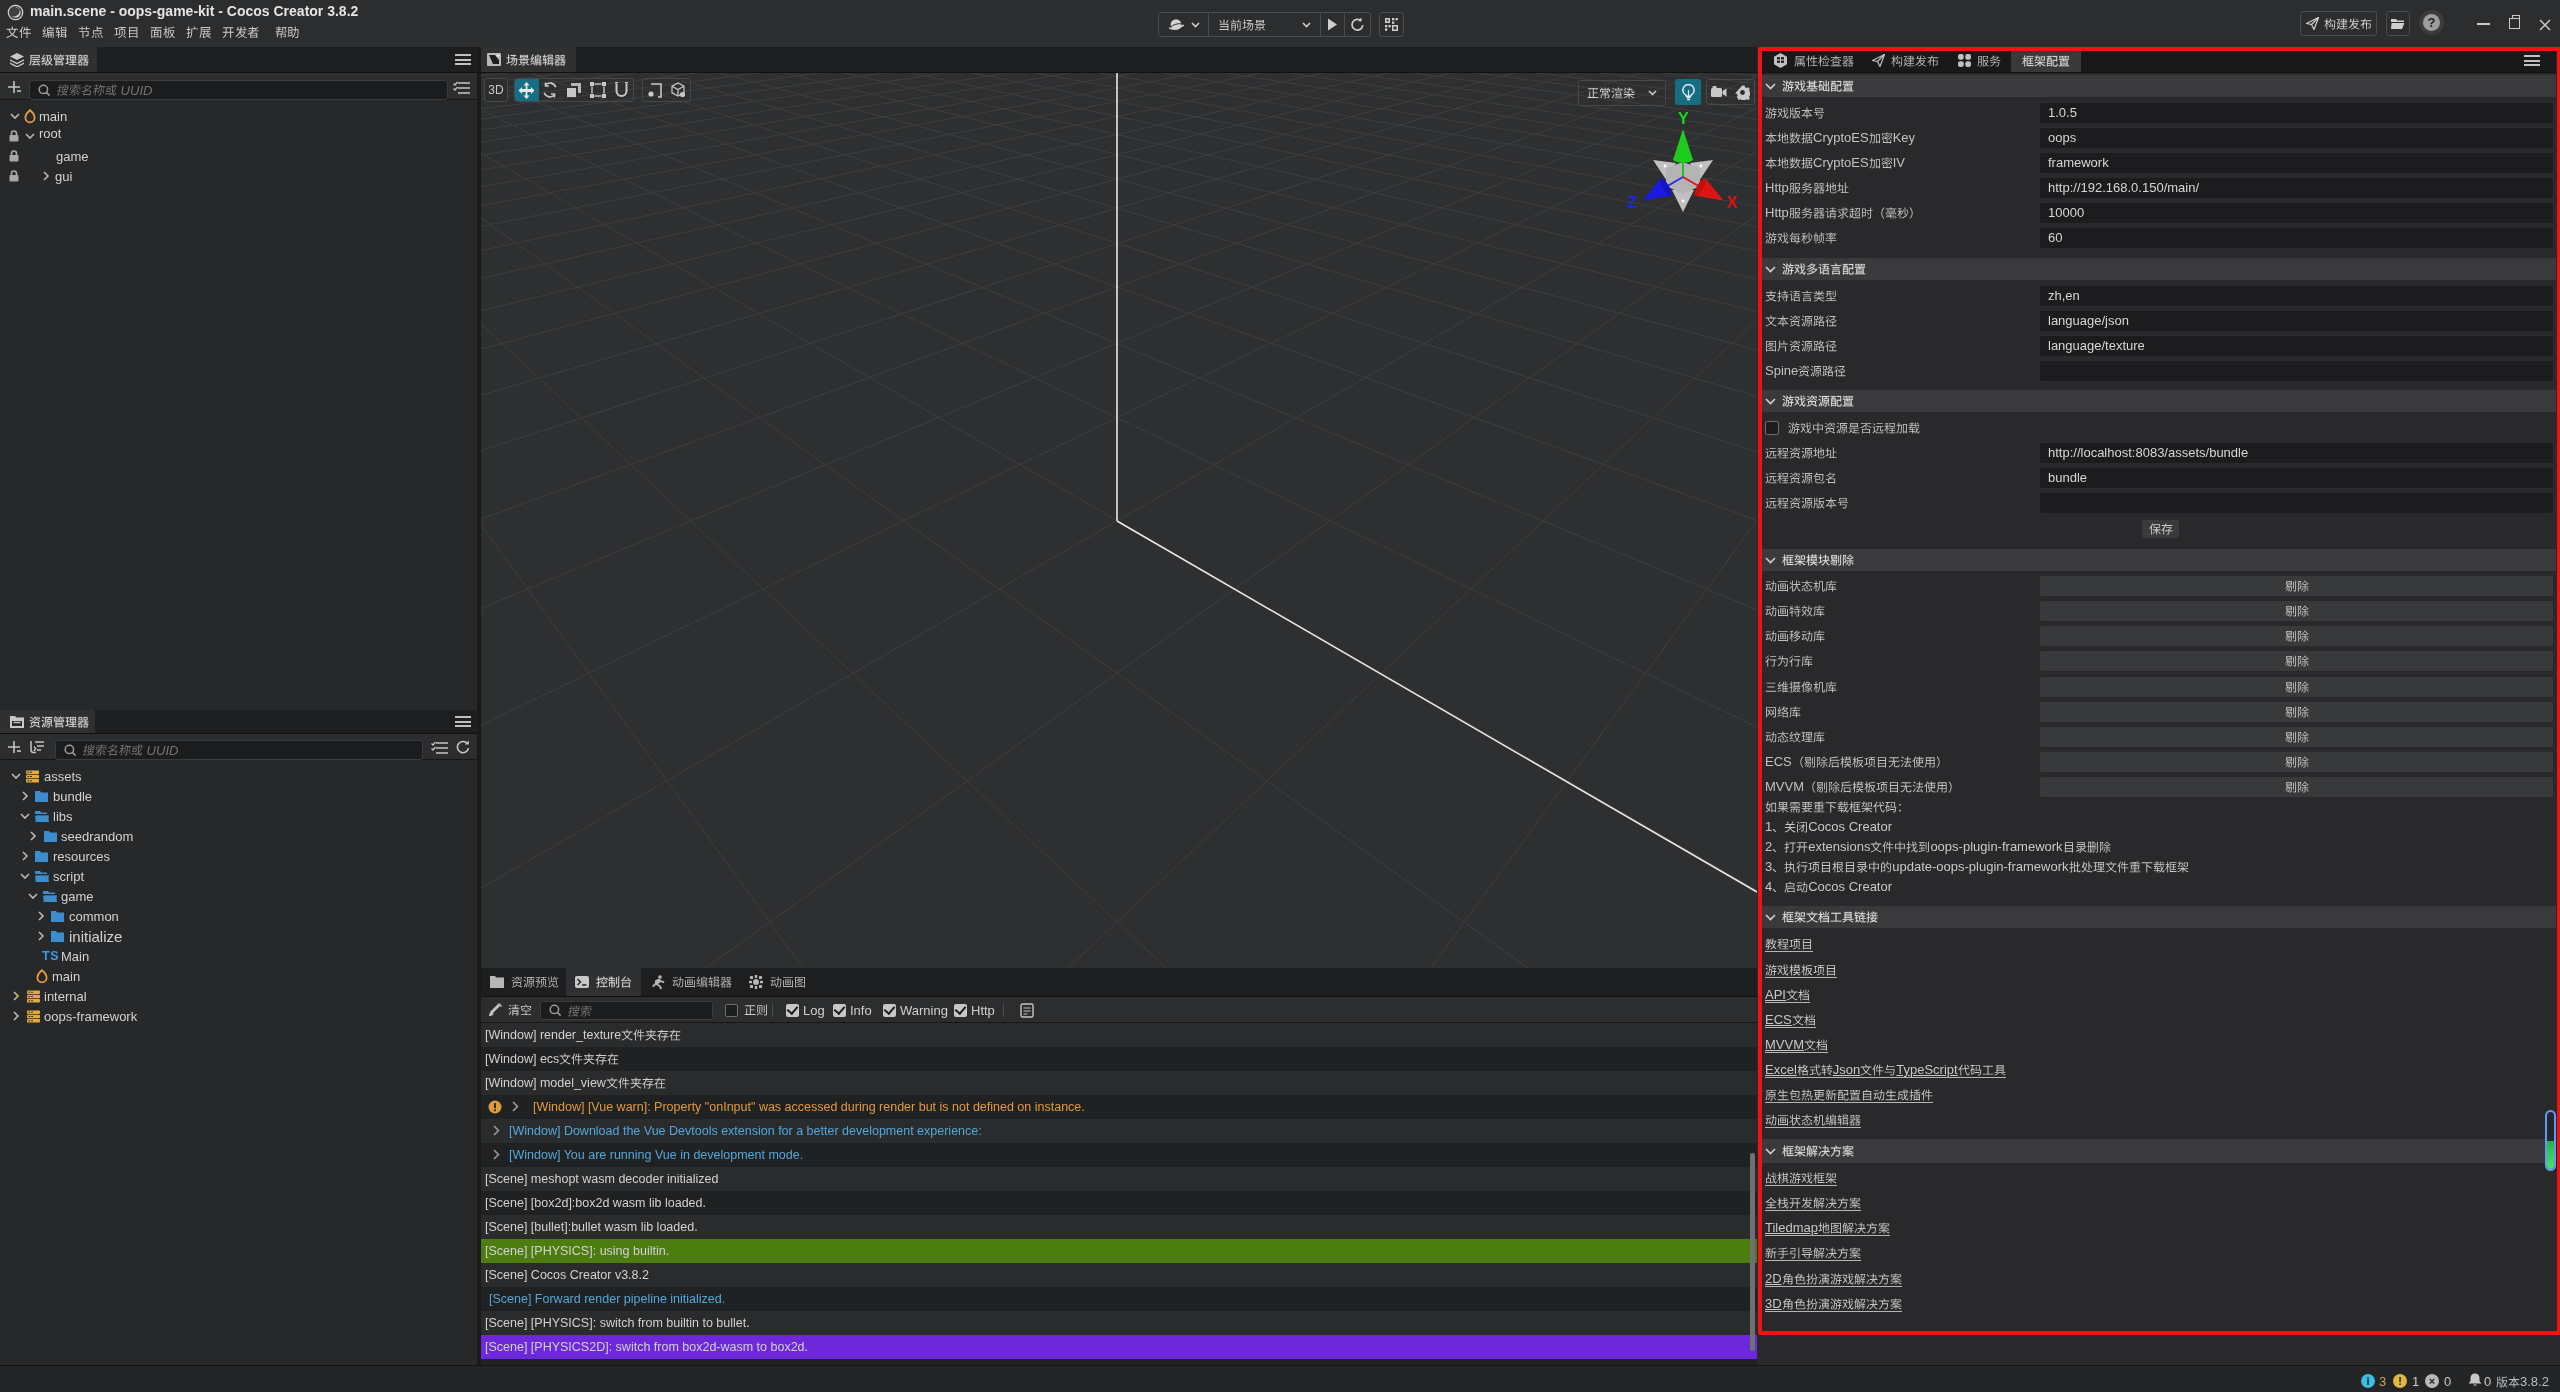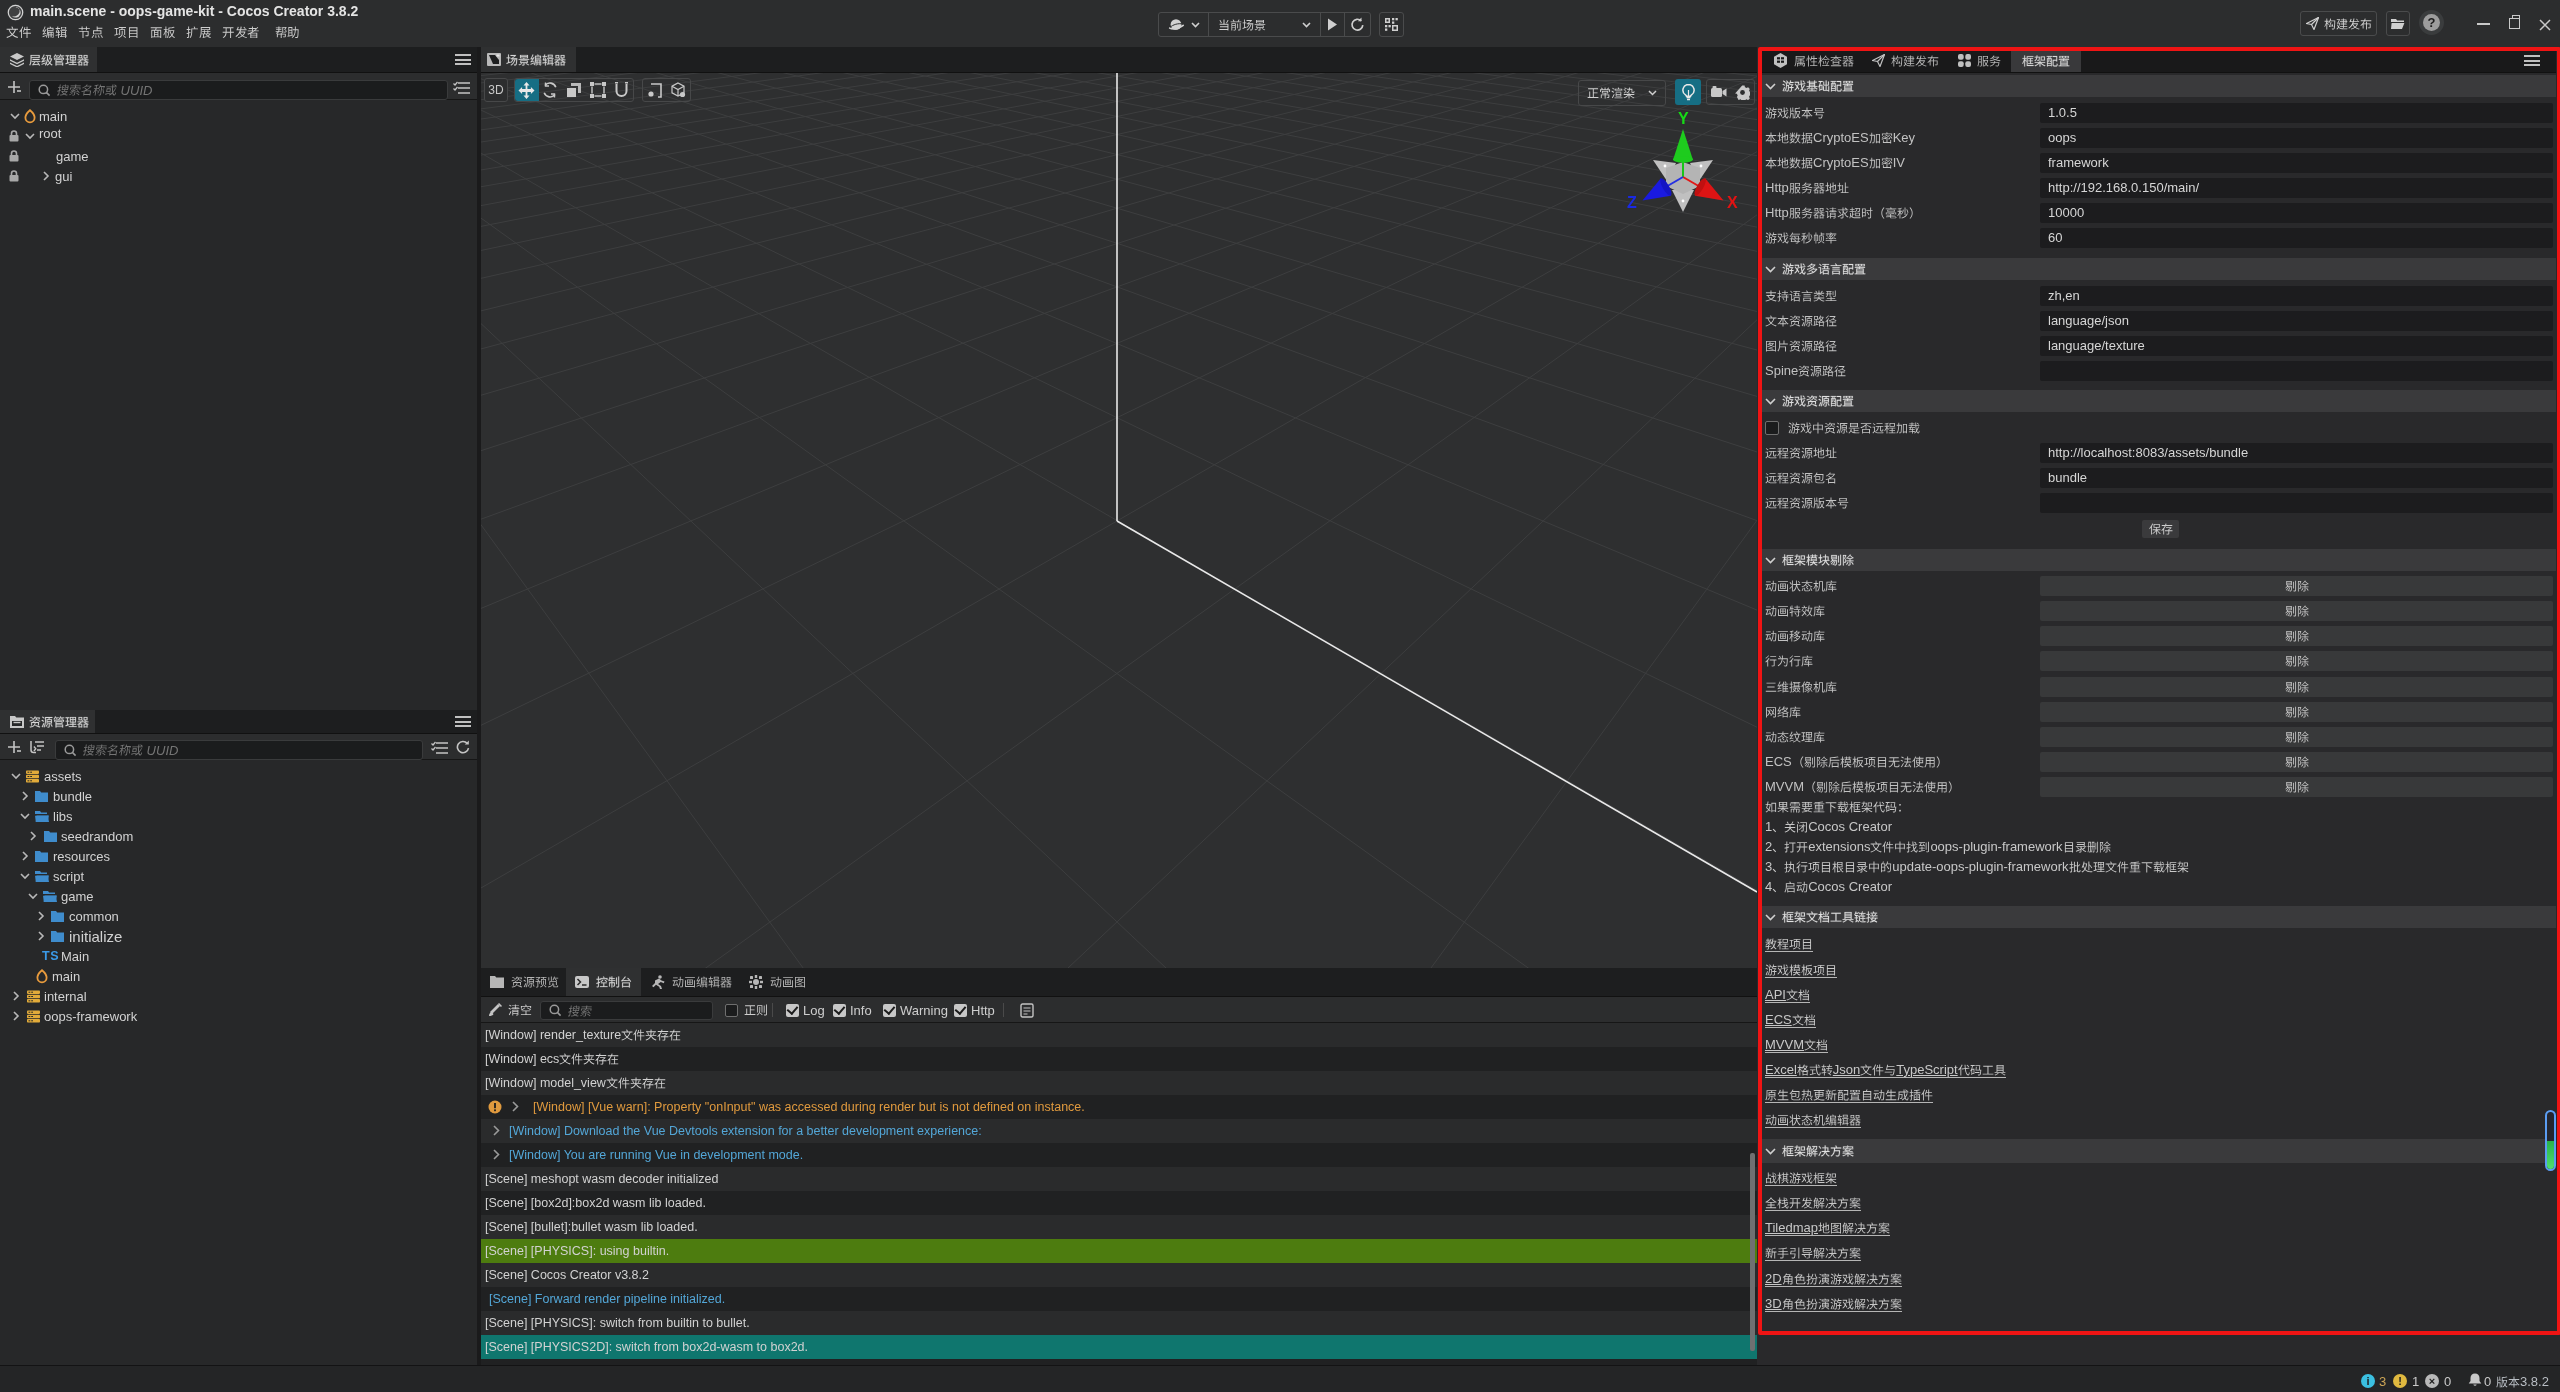--- a/index.html
+++ b/index.html
@@ -1155,21 +1155,21 @@
 <div class="logrow" style="top:1143px;background:#202122;color:#53a7d8;padding-left:28px"><svg style="position:absolute;left:12px;top:6px" width="7" height="11" viewBox="0 0 7 11">
           <path d="M1 1l4.5 4.5L1 10" stroke="#9a9a9a" stroke-width="1.6" fill="none"></path>
         </svg>[Window] You are running Vue in development mode.</div>
 <div class="logrow" style="top:1167px;background:#2a2b2c;color:#d2d2d2;padding-left:4px">[Scene] meshopt wasm decoder initialized</div>
 <div class="logrow" style="top:1191px;background:#202122;color:#d2d2d2;padding-left:4px">[Scene] [box2d]:box2d wasm lib loaded.</div>
 <div class="logrow" style="top:1215px;background:#2a2b2c;color:#d2d2d2;padding-left:4px">[Scene] [bullet]:bullet wasm lib loaded.</div>
 <div class="logrow" style="top:1239px;background:#4d7c0f;color:#d2d2d2;padding-left:4px">[Scene] [PHYSICS]: using builtin.</div>
 <div class="logrow" style="top:1263px;background:#2a2b2c;color:#d2d2d2;padding-left:4px">[Scene] Cocos Creator v3.8.2</div>
 <div class="logrow" style="top:1287px;background:#202122;color:#53a7d8;padding-left:8px">[Scene] Forward render pipeline initialized.</div>
 <div class="logrow" style="top:1311px;background:#2a2b2c;color:#d2d2d2;padding-left:4px">[Scene] [PHYSICS]: switch from builtin to bullet.</div>
-<div class="logrow" style="top:1335px;background:#0f766e;color:#d2d2d2;padding-left:4px">[Scene] [PHYSICS2D]: switch from box2d-wasm to box2d.</div>
+<div class="logrow" style="top:1335px;background:#6d28d9;color:#d2d2d2;padding-left:4px">[Scene] [PHYSICS2D]: switch from box2d-wasm to box2d.</div>
     </div>
   </div>
 <div class="abs" style="left:1750px;top:1153px;width:5px;height:198px;background:#6f7071;border-radius:2px"></div>
 
 <div class="abs" style="left:1757px;top:47px;width:803px;height:1318px;background:#29292b"></div>
 <div class="abs tabbar" style="left:1762px;top:49px;width:794px;height:24px;background:#19191a">
   <div class="tab" style="left:0;width:98px">
     <svg style="margin:0 6px 0 11px" width="15" height="15" viewBox="0 0 15 15">
         <path d="M7.5 0l6.5 3.75v7.5L7.5 15 1 11.25v-7.5z" fill="#c0c0c0"></path>
         <g fill="#19191a">

